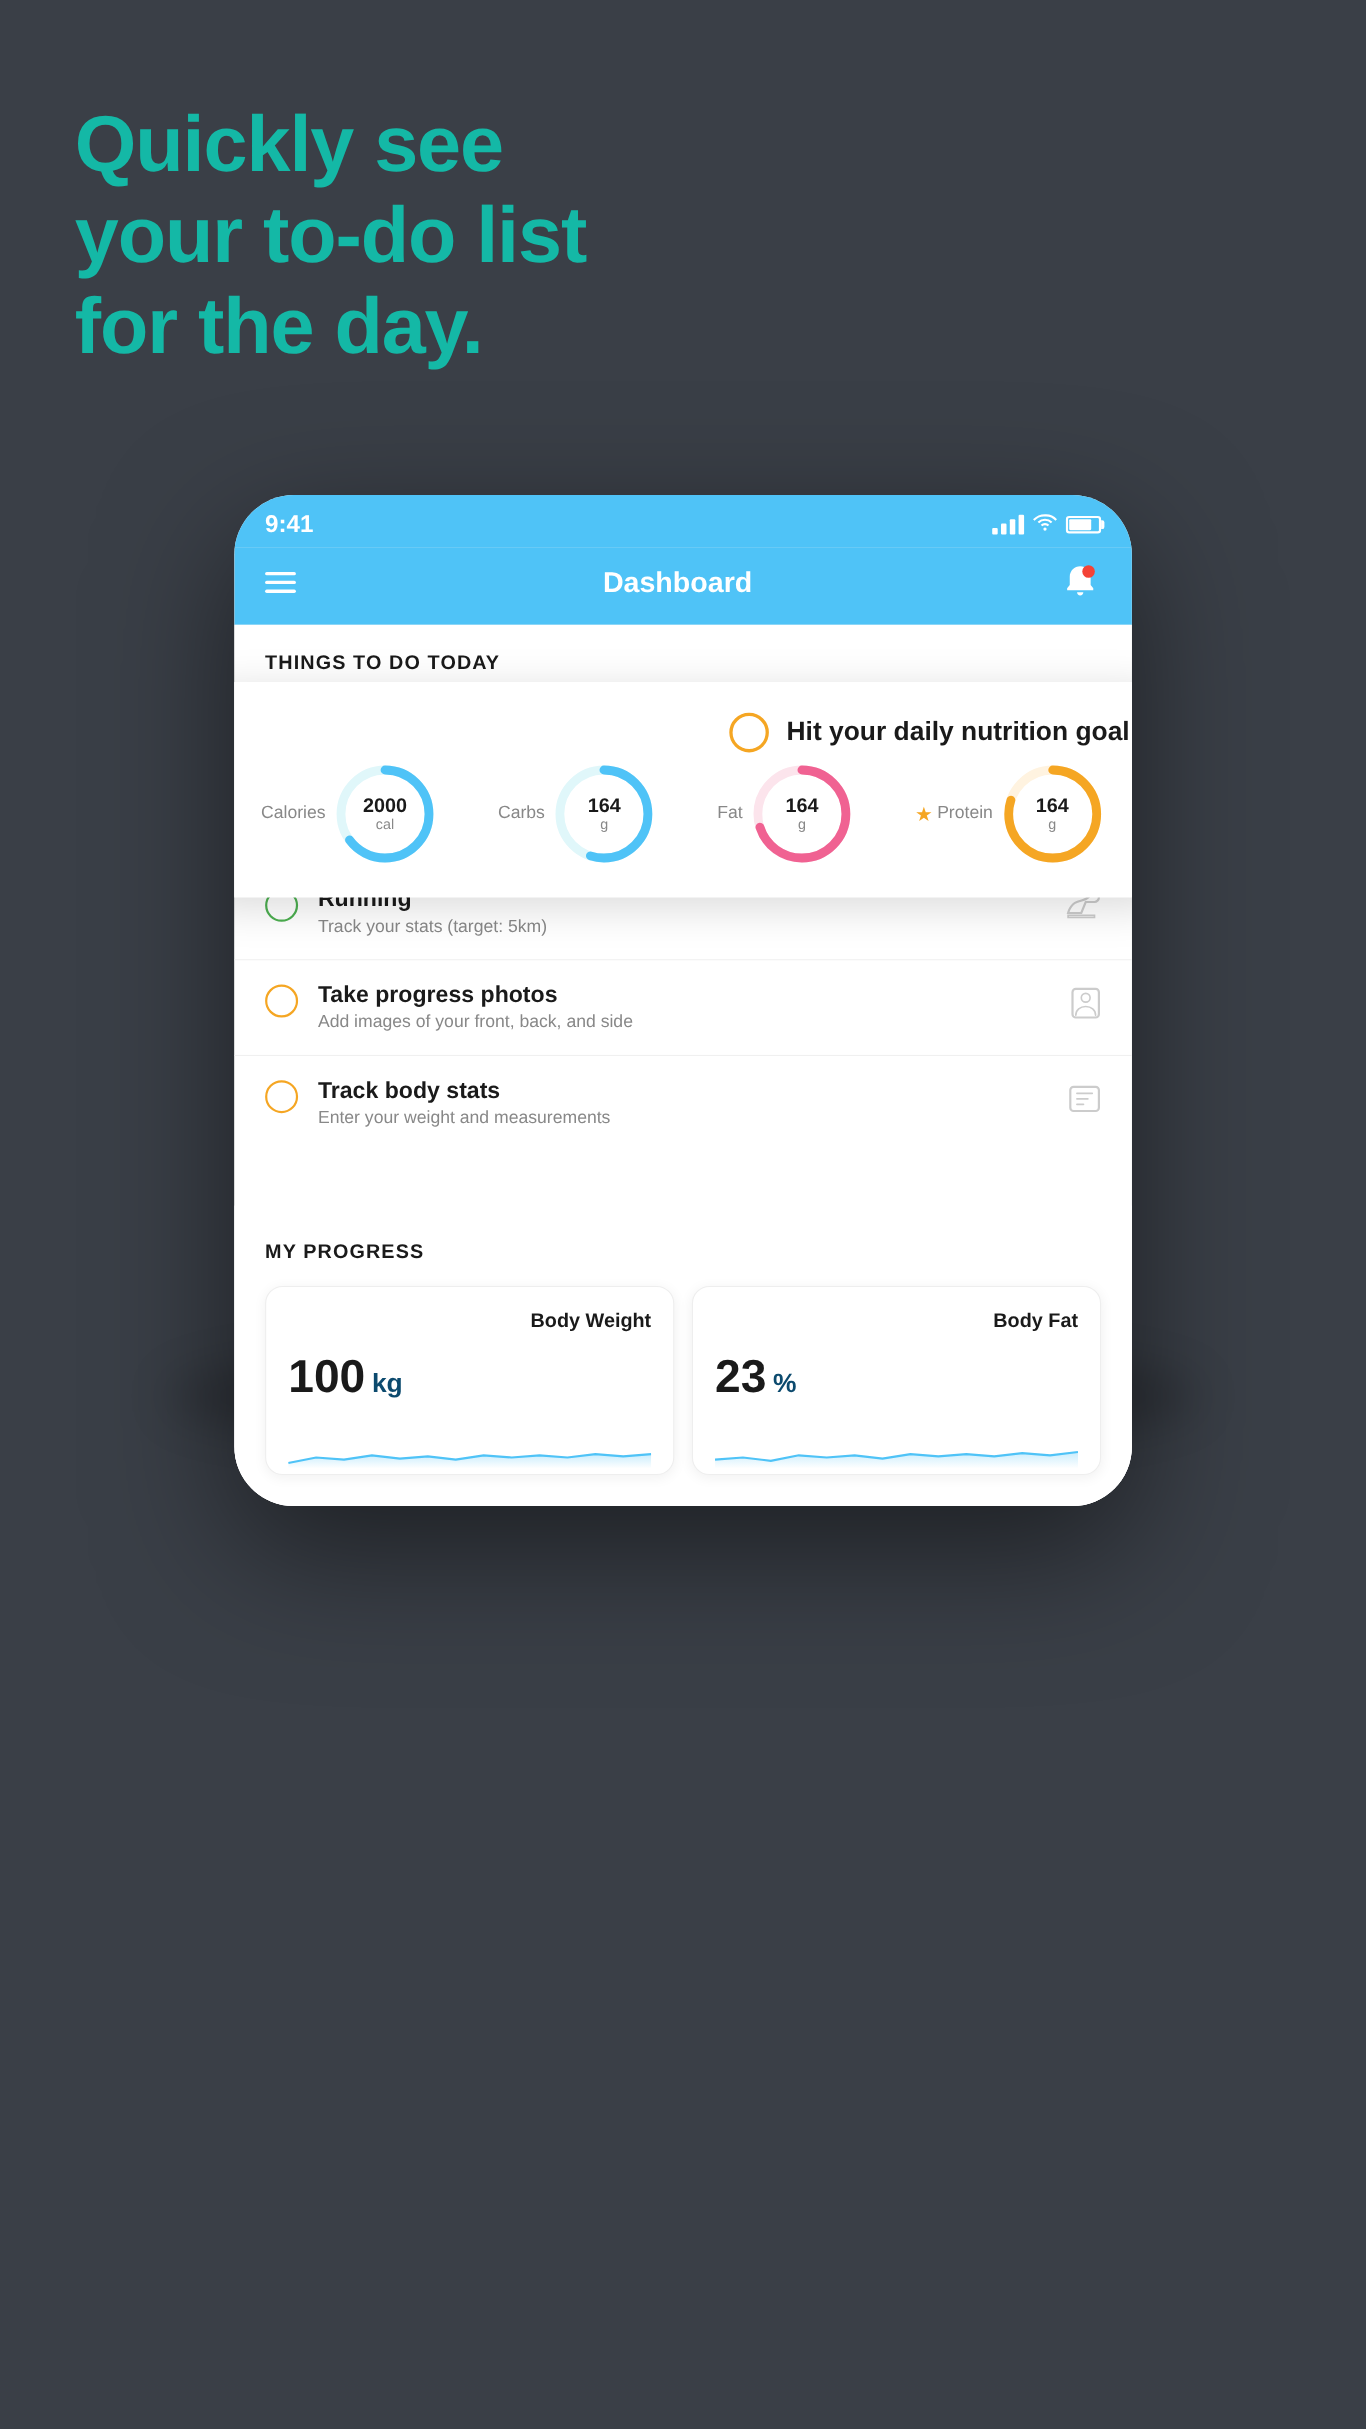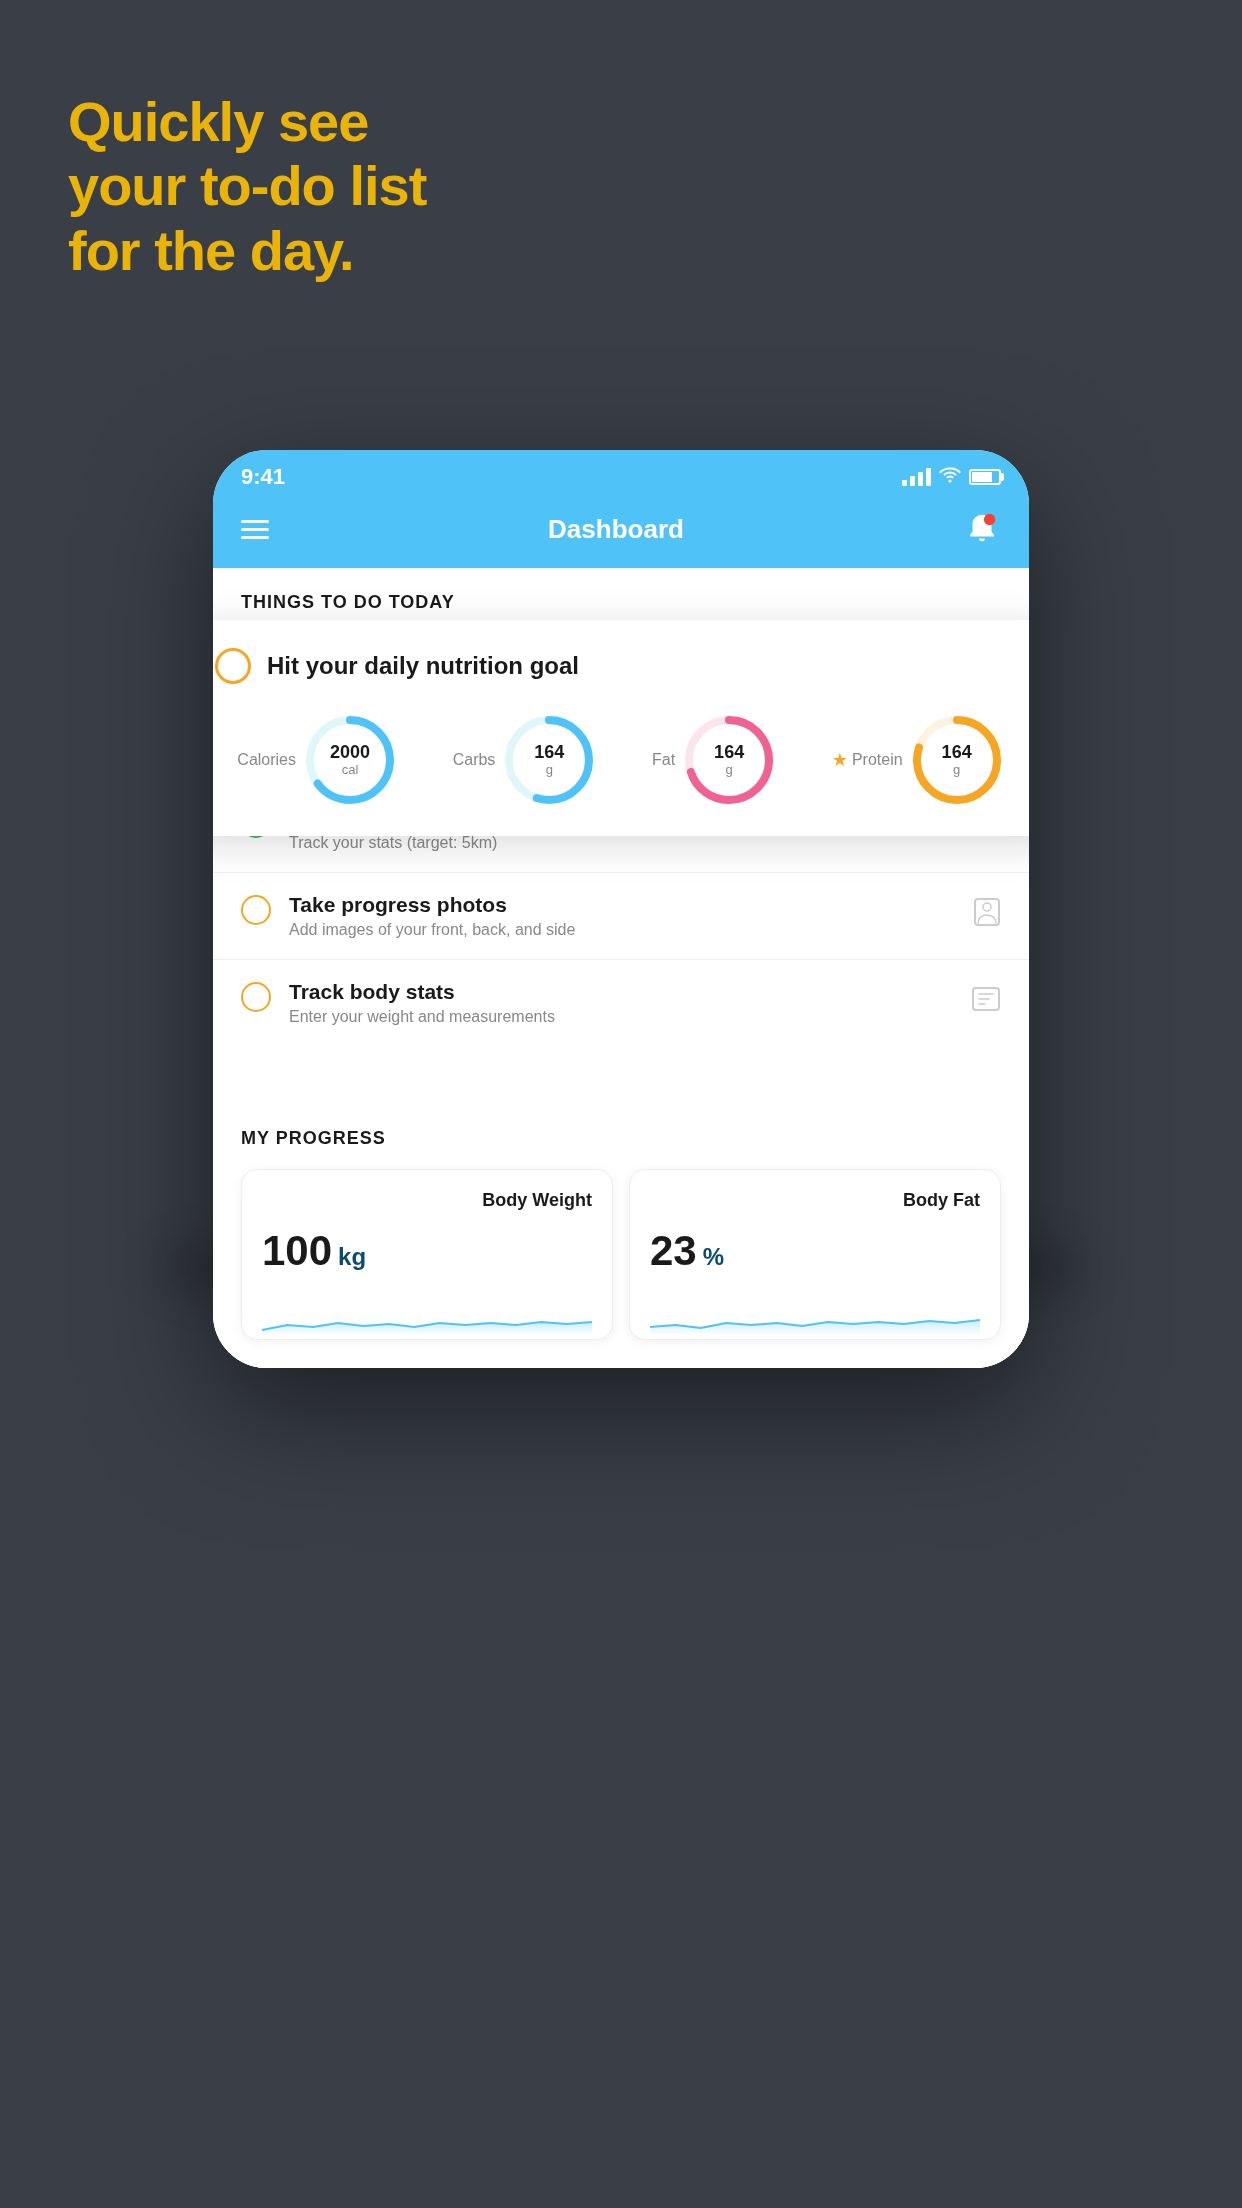--- a/index.html
+++ b/index.html
@@ -11,22 +11,22 @@
       background: #3a3f47;
       font-family: -apple-system, BlinkMacSystemFont, 'Helvetica Neue', Arial, sans-serif;
       overflow: hidden;
       position: relative;
     }
 
     .hero-text {
       position: absolute;
       top: 90px;
       left: 68px;
-      color: #eab308;
-      font-size: 56px;
+      color: #14b8a6;
+      font-size: 72px;
       font-weight: 800;
       line-height: 1.15;
       letter-spacing: -1px;
     }
 
     .phone-wrapper {
       position: absolute;
       top: 450px;
       left: 50%;
       transform: translateX(-50%);
@@ -175,21 +175,22 @@
       border-radius: 20px;
       padding: 28px 32px;
       box-shadow: 0 8px 40px rgba(0,0,0,0.15);
       z-index: 10;
     }
 
     .card-title-row {
       display: flex;
       align-items: center;
       gap: 16px;
-      margin-bottom: 28px;
+      margin-bottom: 8px;
+      justify-content: flex-end;
     }
 
     .circle-check {
       width: 36px;
       height: 36px;
       border-radius: 50%;
       border: 3px solid #f5a623;
       flex-shrink: 0;
     }
 

